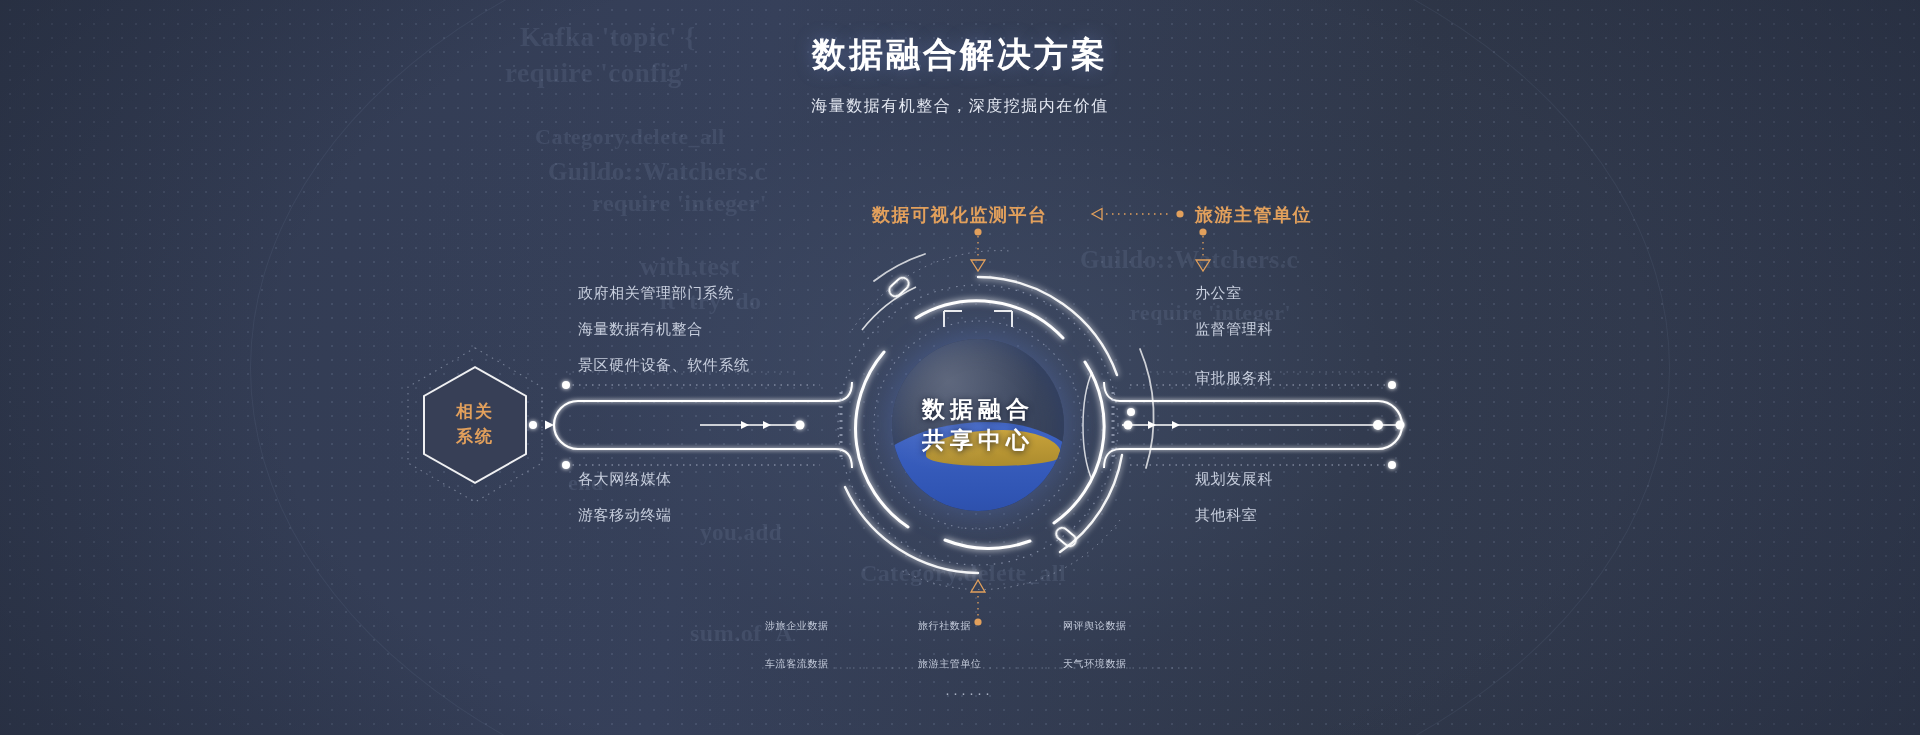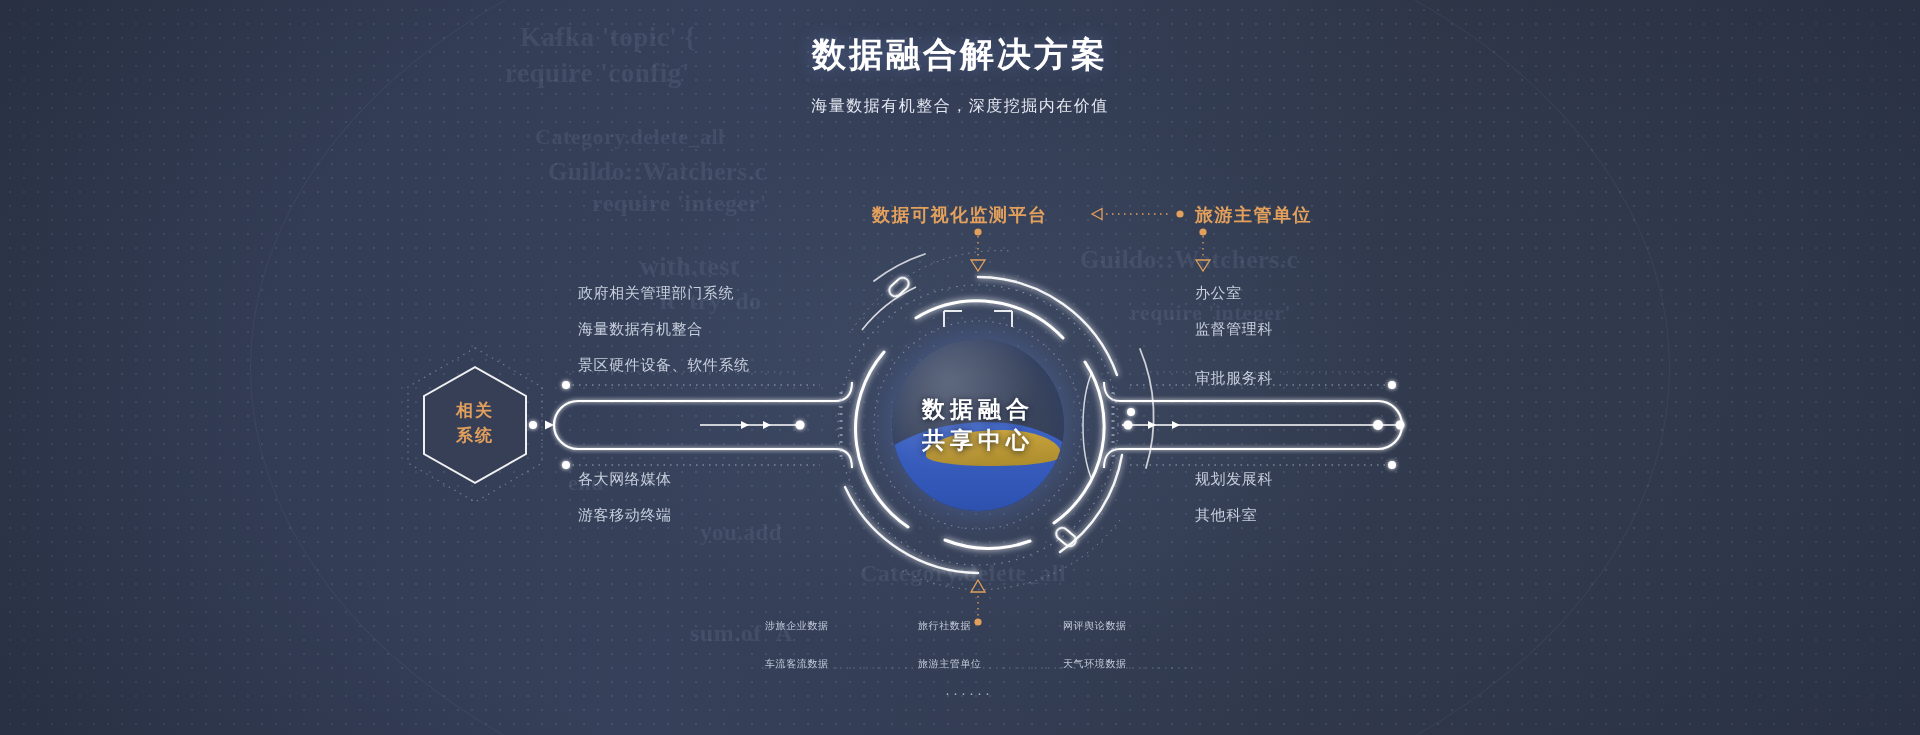--- a/index.html
+++ b/index.html
@@ -109,21 +109,21 @@
   .hex .inner{
     position:absolute; left:2px; top:2.2px; right:2px; bottom:2.2px;
     clip-path:polygon(50% 0%,100% 25%,100% 75%,50% 100%,0% 75%,0% 25%);
     background:#373f56;
   }
   .hex-dotted{
     position:absolute; left:-18px; top:-20px; width:140px; height:158px;
   }
   .hex-txt{
     position:relative; z-index:3; text-align:center;
-    color:#e2a05c; font-size:17px; font-weight:700; line-height:1.45; letter-spacing:2px;font-family:Liberation Mono, monospace;
+    color:#e2a05c; font-size:17px; font-weight:700; line-height:1.45; letter-spacing:2px;
   }
 
   
   .lbl{ position:absolute; font-size:15px; color:#c7cedd; letter-spacing:.6px; white-space:nowrap; }
   .lbl.accent{ color:#e2a05c; font-size:18px; font-weight:700; letter-spacing:1.5px; }
   .lbl.small{ font-size:10px; color:#c2c9d9; }
   .dots-ellipsis{ position:absolute; font-size:15px; color:#aab2c4; letter-spacing:3px; }
 </style>
 </head>
 <body>

